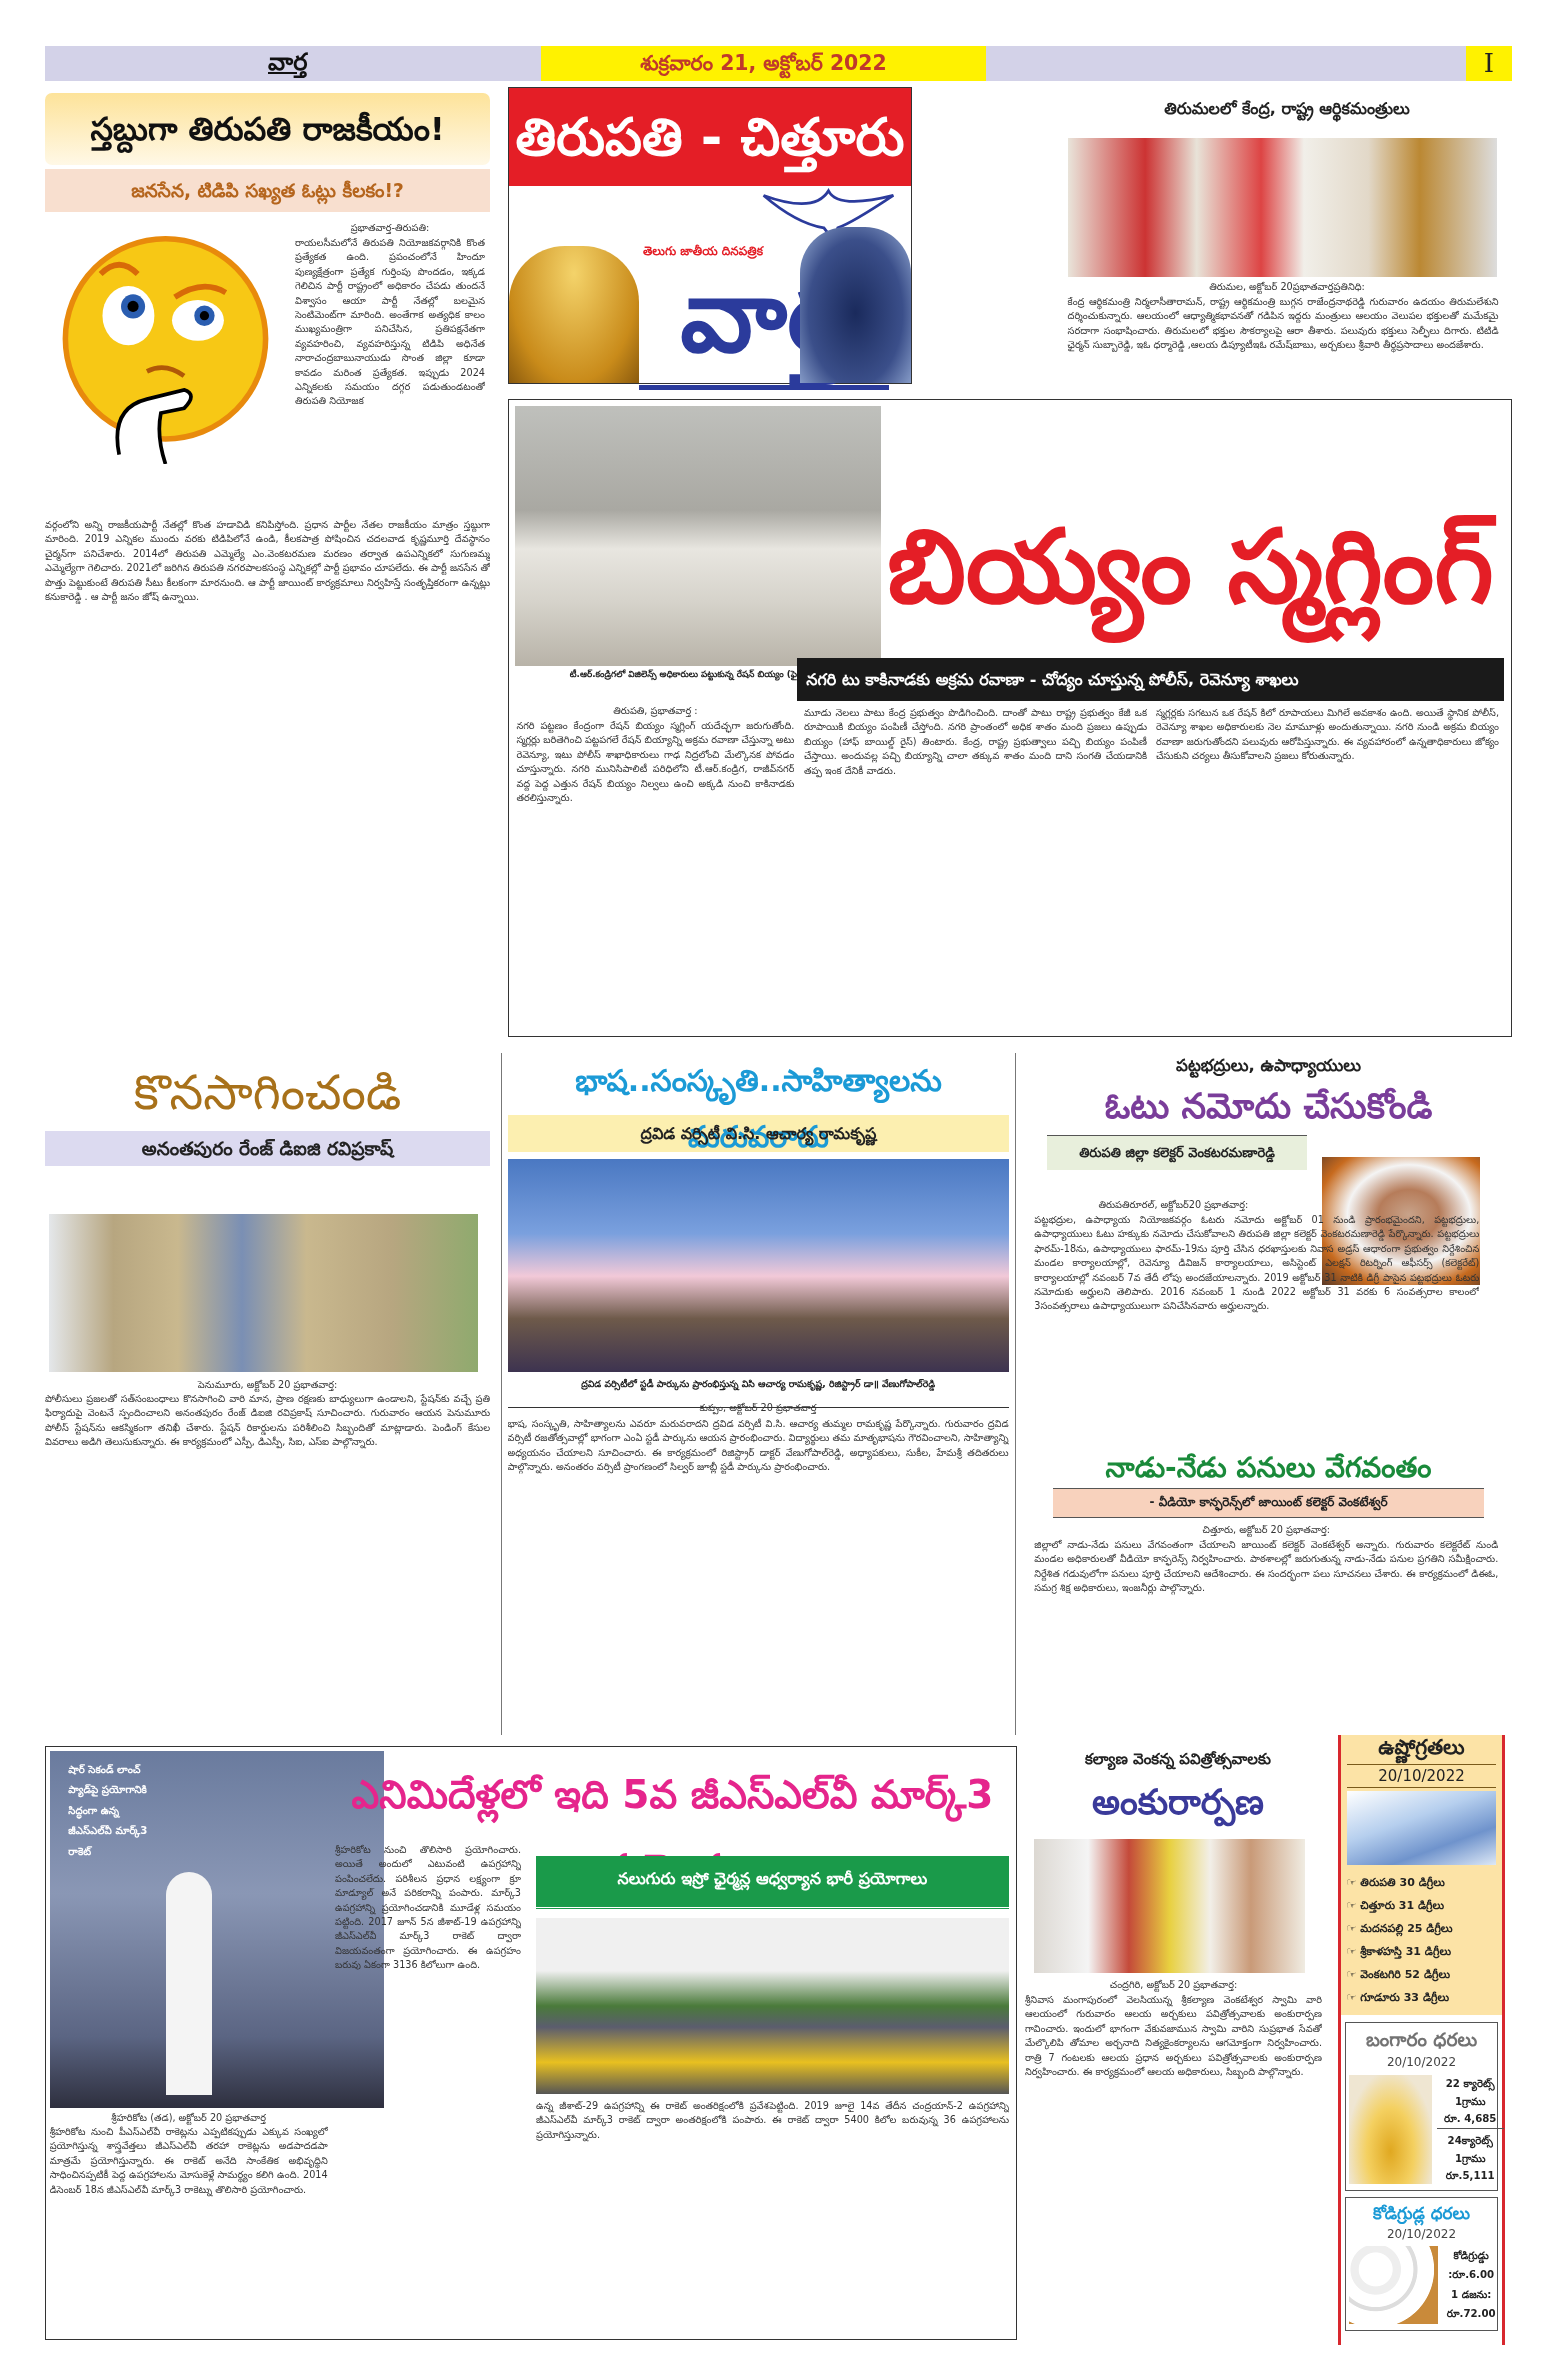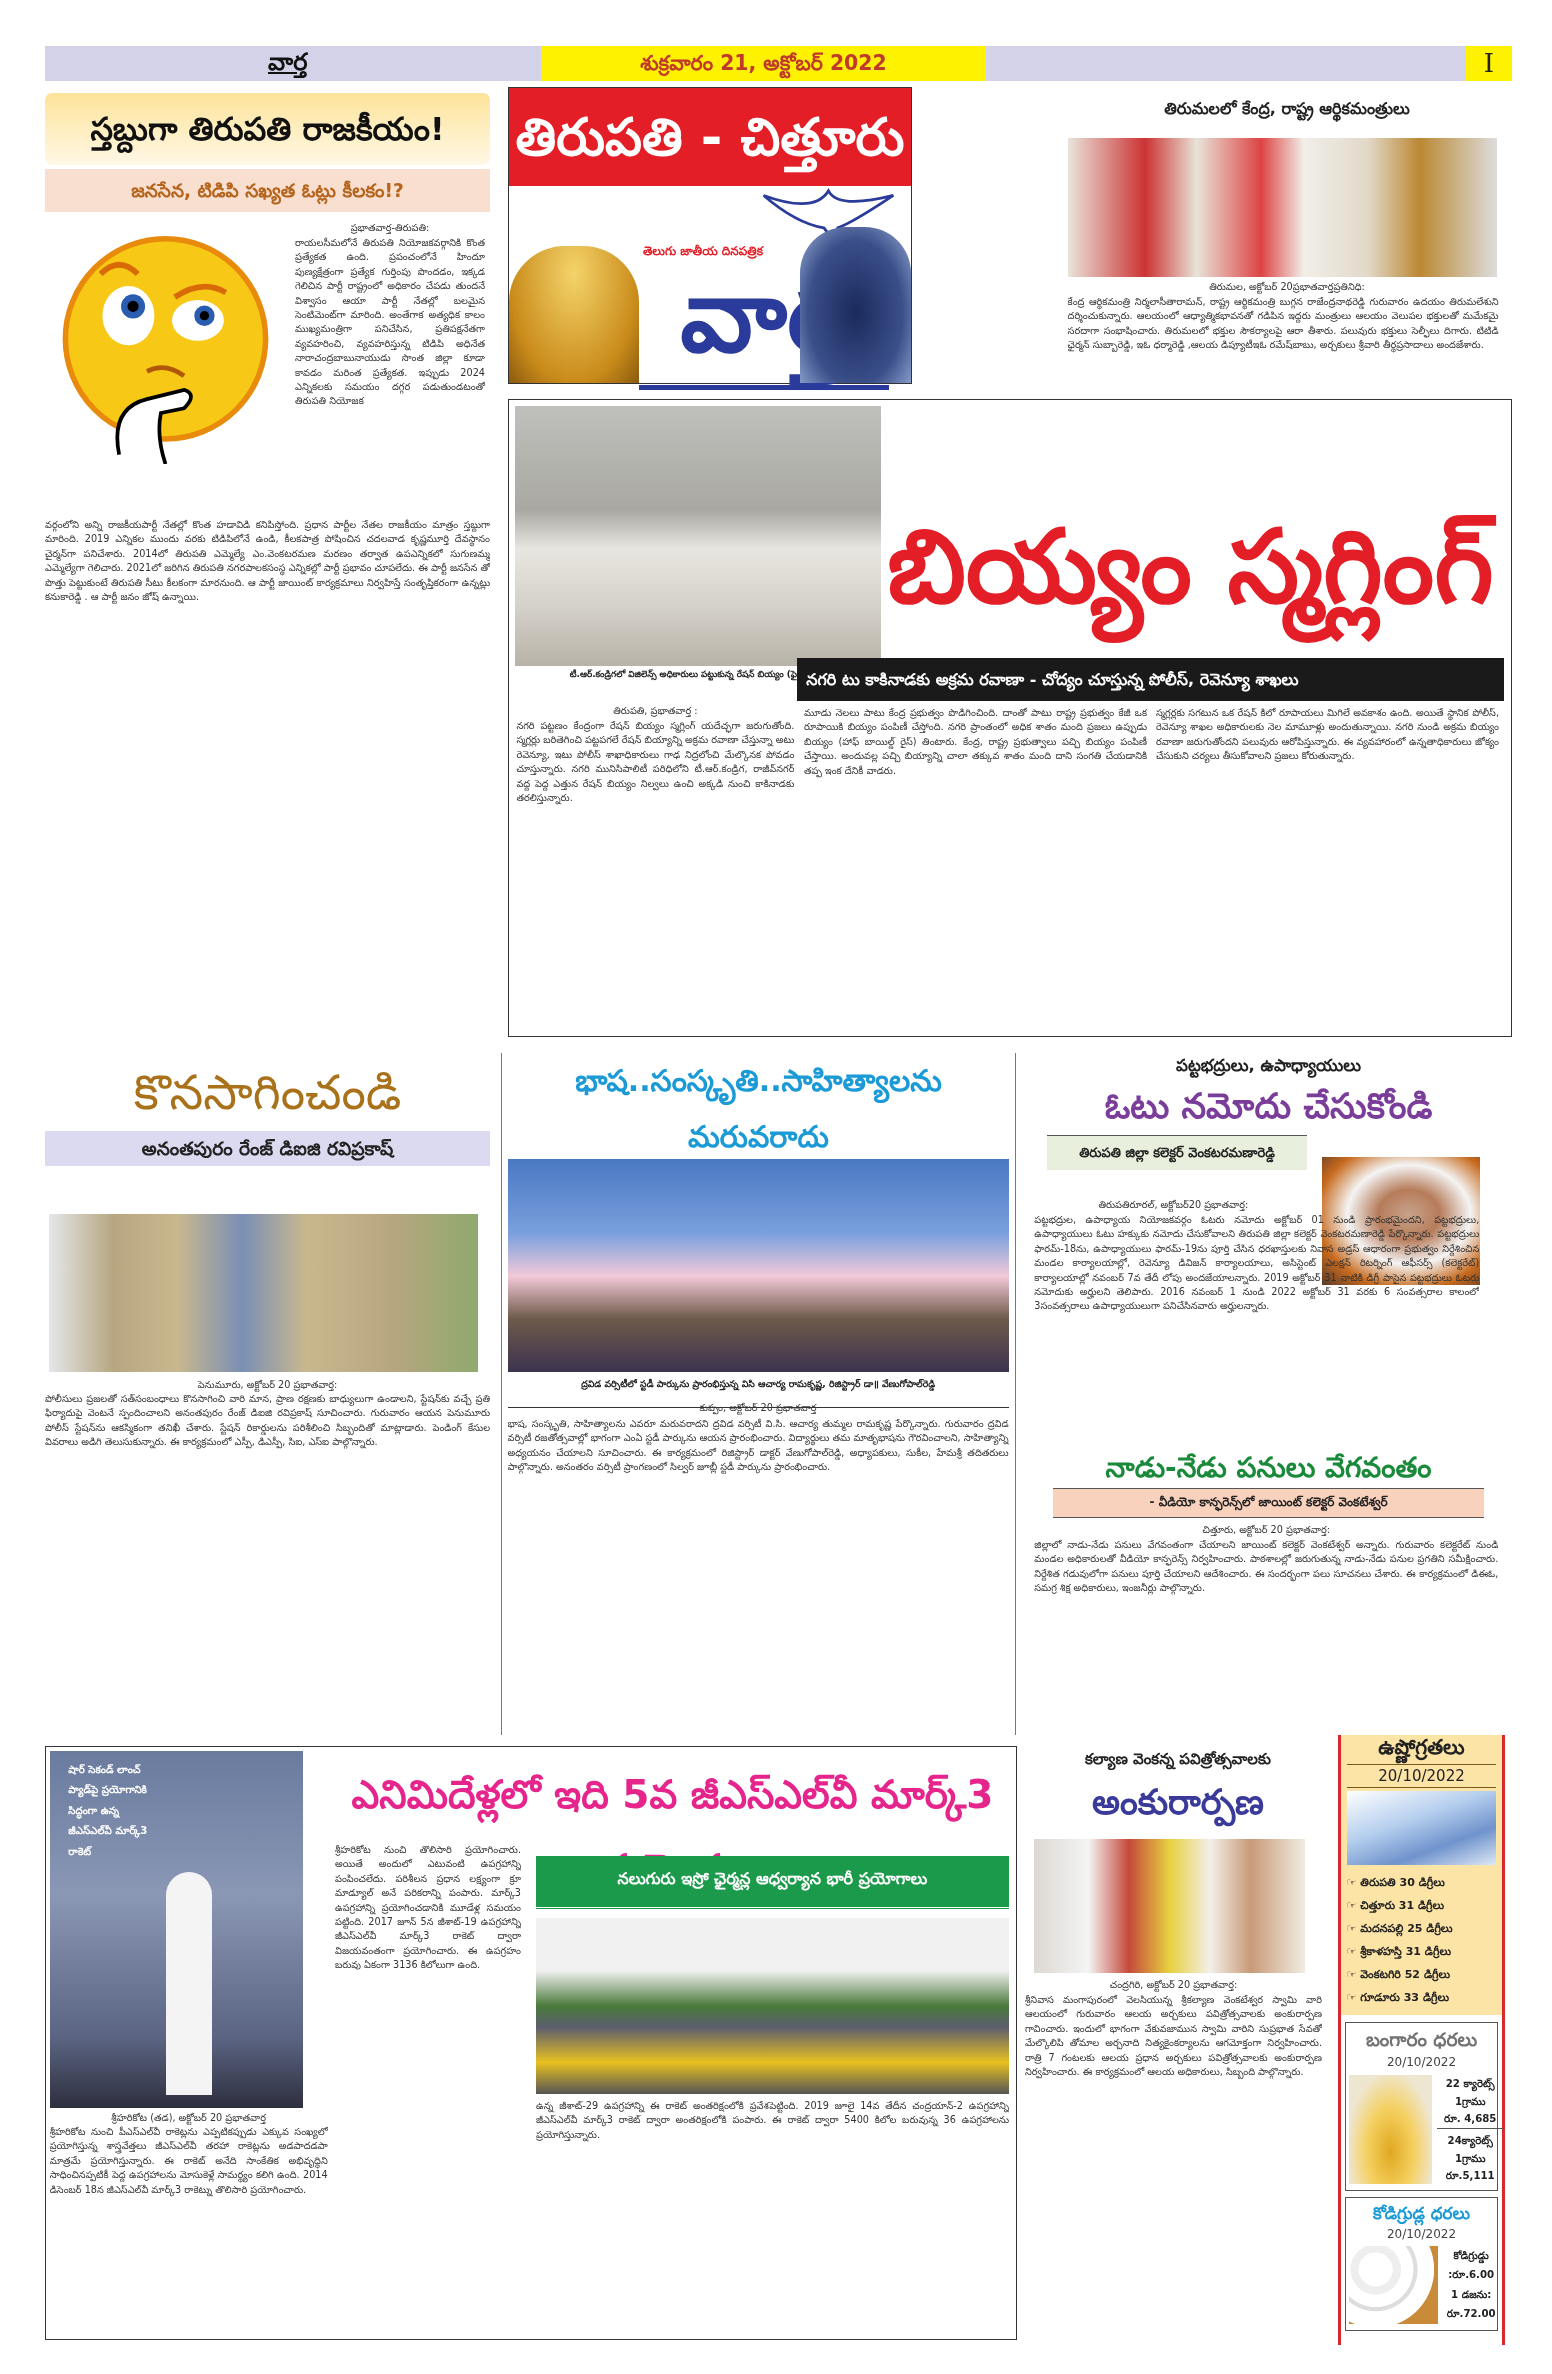--- a/index.html
+++ b/index.html
@@ -78,20 +78,21 @@
 <div class="abs" style="left:45px;top:1053px;width:445px;height:682px;">
   <div style="font-size:48px;font-weight:normal;color:#a8711a;text-align:center;height:78px;line-height:78px;">కొనసాగించండి</div>
   <div style="height:35px;background:#dcdaf0;font-size:18.6px;font-weight:bold;text-align:center;line-height:35px;">అనంతపురం రేంజ్ డిఐజి రవిప్రకాష్</div>
   <div class="photo" style="left:3.7px;top:161px;width:429px;height:158px;background:linear-gradient(90deg,#e4e7ea 0%,#b7a680 15%,#c9b88e 30%,#7a8fb4 45%,#c9b88e 60%,#b7a680 80%,#8faa6e 100%);"></div>
   <div class="body-text" style="position:absolute;left:0;top:325px;width:445px;text-align:center;">పెనుమూరు, అక్టోబర్ 20 ప్రభాతవార్త:</div>
   <div class="body-text" style="position:absolute;left:0;top:339px;width:445px;height:334px;overflow:hidden;">పోలీసులు ప్రజలతో సత్‌సంబంధాలు కొనసాగించి వారి మాన, ప్రాణ రక్షణకు బాధ్యులుగా ఉండాలని, స్టేషన్‌కు వచ్చే ప్రతి ఫిర్యాదుపై వెంటనే స్పందించాలని అనంతపురం రేంజ్ డిఐజి రవిప్రకాష్ సూచించారు. గురువారం ఆయన పెనుమూరు పోలీస్ స్టేషన్‌ను ఆకస్మికంగా తనిఖీ చేశారు. స్టేషన్ రికార్డులను పరిశీలించి సిబ్బందితో మాట్లాడారు. పెండింగ్ కేసుల వివరాలు అడిగి తెలుసుకున్నారు. ఈ కార్యక్రమంలో ఎస్పీ, డిఎస్పీ, సిఐ, ఎస్‌ఐ పాల్గొన్నారు.</div>
 </div>
 
 <div class="abs" style="left:501px;top:1053px;width:515px;height:682px;border-left:0.9px solid #777;border-right:0.9px solid #777;">
   <div style="font-size:30px;font-weight:bold;color:#1b9ad6;text-align:center;height:56px;line-height:56px;">భాష..సంస్కృతి..సాహిత్యాలను మరువరాదు</div>
+  <div style="margin:5.6px 5.6px 0 5.6px;height:37px;background:#fcefb0;font-size:16px;font-weight:bold;text-align:center;line-height:37px;">ద్రవిడ వర్సిటీ వి.సి. ఆచార్య రామకృష్ణ</div>
   <div class="photo" style="left:5.6px;top:106px;width:501px;height:213px;background:linear-gradient(180deg,#4a78c2 0%,#7aa0de 35%,#f2c9d8 55%,#6e5a4a 75%,#3d3350 100%);"></div>
   <div style="position:absolute;left:5.6px;top:325px;width:501px;font-size:9.3px;font-weight:bold;text-align:center;padding-bottom:16px;border-bottom:0.9px solid #333;">ద్రవిడ వర్సిటీలో స్టడీ పార్కును ప్రారంభిస్తున్న విసి ఆచార్య రామకృష్ణ, రిజిస్ట్రార్ డా॥ వేణుగోపాల్‌రెడ్డి</div>
   <div class="body-text" style="position:absolute;left:5.6px;top:348px;width:501px;text-align:center;">కుప్పం, అక్టోబర్ 20 ప్రభాతవార్త</div>
   <div class="body-text" style="position:absolute;left:5.6px;top:364px;width:501px;height:311px;overflow:hidden;">భాష, సంస్కృతి, సాహిత్యాలను ఎవరూ మరువరాదని ద్రవిడ వర్సిటీ వి.సి. ఆచార్య తుమ్మల రామకృష్ణ పేర్కొన్నారు. గురువారం ద్రవిడ వర్సిటీ రజతోత్సవాల్లో భాగంగా ఎంఏ స్టడీ పార్కును ఆయన ప్రారంభించారు. విద్యార్థులు తమ మాతృభాషను గౌరవించాలని, సాహిత్యాన్ని అధ్యయనం చేయాలని సూచించారు. ఈ కార్యక్రమంలో రిజిస్ట్రార్ డాక్టర్ వేణుగోపాల్‌రెడ్డి, అధ్యాపకులు, సుకీల, హేమశ్రీ తదితరులు పాల్గొన్నారు. అనంతరం వర్సిటీ ప్రాంగణంలో సిల్వర్ జూబ్లీ స్టడీ పార్కును ప్రారంభించారు.</div>
 </div>
 
 <div class="abs" style="left:1025px;top:1053px;width:487px;height:390px;">
   <div style="font-size:16.7px;font-weight:bold;text-align:center;height:24px;line-height:24px;">పట్టభద్రులు, ఉపాధ్యాయులు</div>
   <div style="font-size:35px;font-weight:bold;color:#7a3d9a;text-align:center;height:58px;line-height:58px;">ఓటు నమోదు చేసుకోండి</div>
   <div style="margin-left:22px;width:260px;height:35px;background:#e8efdc;border-top:1.9px solid #555;font-size:13px;font-weight:bold;text-align:center;line-height:33px;">తిరుపతి జిల్లా కలెక్టర్ వెంకటరమణారెడ్డి</div>
@@ -101,21 +102,21 @@
 </div>
 
 <div class="abs" style="left:1025px;top:1447px;width:487px;height:288px;">
   <div style="font-size:28px;font-weight:bold;color:#1a8a3a;text-align:center;height:41px;line-height:41px;">నాడు-నేడు పనులు వేగవంతం</div>
   <div style="margin:0 28px;height:30px;background:#f8d2bd;border-top:1.9px solid #555;border-bottom:1.9px solid #555;font-size:12px;font-weight:bold;text-align:center;line-height:26px;">- వీడియో కాన్ఫరెన్స్‌లో జాయింట్ కలెక్టర్ వెంకటేశ్వర్</div>
   <div class="body-text" style="position:absolute;left:9.3px;top:76px;width:464px;text-align:center;">చిత్తూరు, అక్టోబర్ 20 ప్రభాతవార్త:</div>
   <div class="body-text" style="position:absolute;left:9.3px;top:91px;width:464px;height:190px;overflow:hidden;">జిల్లాలో నాడు-నేడు పనులు వేగవంతంగా చేయాలని జాయింట్ కలెక్టర్ వెంకటేశ్వర్ అన్నారు. గురువారం కలెక్టరేట్ నుండి మండల అధికారులతో వీడియో కాన్ఫరెన్స్ నిర్వహించారు. పాఠశాలల్లో జరుగుతున్న నాడు-నేడు పనుల ప్రగతిని సమీక్షించారు. నిర్దేశిత గడువులోగా పనులు పూర్తి చేయాలని ఆదేశించారు. ఈ సందర్భంగా పలు సూచనలు చేశారు. ఈ కార్యక్రమంలో డిఈఓ, సమగ్ర శిక్ష అధికారులు, ఇంజనీర్లు పాల్గొన్నారు.</div>
 </div>
 
 <div class="abs" style="left:45px;top:1746px;width:972px;height:594px;border:1.9px solid #333;">
-  <div class="photo" style="left:3.7px;top:3.7px;width:253px;height:357px;background:linear-gradient(180deg,#6a7b9e 0%,#8a97b5 40%,#5b6583 80%,#2e2f3e 100%);">
+  <div class="photo" style="left:3.7px;top:3.7px;width:334px;height:357px;background:linear-gradient(180deg,#6a7b9e 0%,#8a97b5 40%,#5b6583 80%,#2e2f3e 100%);">
     <div style="position:absolute;left:116px;top:121px;width:46px;height:223px;background:#f4f4f4;border-radius:23px 23px 0 0;"></div>
     <div style="position:absolute;left:18.6px;top:9.3px;width:93px;font-size:10.2px;font-weight:bold;color:#fff;line-height:20.4px;">షార్ సెకండ్ లాంచ్ ప్యాడ్‌పై ప్రయోగానికి సిద్ధంగా ఉన్న జీఎస్‌ఎల్‌వీ మార్క్3 రాకెట్</div>
   </div>
   <div class="body-text" style="position:absolute;left:3.7px;top:364px;width:278px;text-align:center;">శ్రీహరికోట (తడ), అక్టోబర్ 20 ప్రభాతవార్త</div>
   <div class="body-text" style="position:absolute;left:3.7px;top:378px;width:278px;height:209px;overflow:hidden;">శ్రీహరికోట నుంచి పీఎస్‌ఎల్‌వీ రాకెట్లను ఎప్పటికప్పుడు ఎక్కువ సంఖ్యలో ప్రయోగిస్తున్న శాస్త్రవేత్తలు జీఎస్‌ఎల్‌వీ తరహా రాకెట్లను అడపాదడపా మాత్రమే ప్రయోగిస్తున్నారు. ఈ రాకెట్ అనేది సాంకేతిక అభివృద్ధిని సాధించినప్పటికీ పెద్ద ఉపగ్రహాలను మోసుకెళ్లే సామర్థ్యం కలిగి ఉంది. 2014 డిసెంబర్ 18న జీఎస్‌ఎల్‌వీ మార్క్3 రాకెట్ను తొలిసారి ప్రయోగించారు.</div>
   <div style="position:absolute;left:288px;top:11px;width:677px;font-size:39px;font-weight:bold;color:#e5258c;text-align:center;line-height:74px;">ఎనిమిదేళ్లలో ఇది 5వ జీఎస్‌ఎల్‌వీ మార్క్3 ప్రయోగం</div>
   <div class="body-text" style="position:absolute;left:289px;top:96px;width:186px;height:490px;overflow:hidden;">శ్రీహరికోట నుంచి తొలిసారి ప్రయోగించారు. అయితే అందులో ఎటువంటి ఉపగ్రహాన్ని పంపించలేదు. పరిశీలన ప్రధాన లక్ష్యంగా క్రూ మాడ్యూల్ అనే పరికరాన్ని పంపారు. మార్క్3 ఉపగ్రహాన్ని ప్రయోగించడానికి మూడేళ్ల సమయం పట్టింది. 2017 జూన్ 5న జీశాట్-19 ఉపగ్రహాన్ని జీఎస్‌ఎల్‌వీ మార్క్3 రాకెట్ ద్వారా విజయవంతంగా ప్రయోగించారు. ఈ ఉపగ్రహం బరువు ఏకంగా 3136 కిలోలుగా ఉంది.</div>
   <div style="position:absolute;left:490px;top:109px;width:473px;height:54px;background:#1a9a4a;color:#fff;font-size:16px;font-weight:bold;text-align:center;line-height:46px;border-bottom:3.7px double #fff;">నలుగురు ఇస్రో ఛైర్మన్ల ఆధ్వర్యాన భారీ ప్రయోగాలు</div>
   <div class="photo" style="left:490px;top:171px;width:473px;height:176px;background:linear-gradient(180deg,#f0f0f0 0%,#f0f0f0 30%,#4a7a3a 50%,#5b5d6e 62%,#e8c020 82%,#555 100%);"></div>
   <div class="body-text" style="position:absolute;left:490px;top:352px;width:473px;height:234px;overflow:hidden;">ఉన్న జీశాట్-29 ఉపగ్రహాన్ని ఈ రాకెట్ అంతరిక్షంలోకి ప్రవేశపెట్టింది. 2019 జూలై 14వ తేదీన చంద్రయాన్-2 ఉపగ్రహాన్ని జీఎస్‌ఎల్‌వీ మార్క్3 రాకెట్ ద్వారా అంతరిక్షంలోకి పంపారు. ఈ రాకెట్ ద్వారా 5400 కిలోల బరువున్న 36 ఉపగ్రహాలను ప్రయోగిస్తున్నారు.</div>

